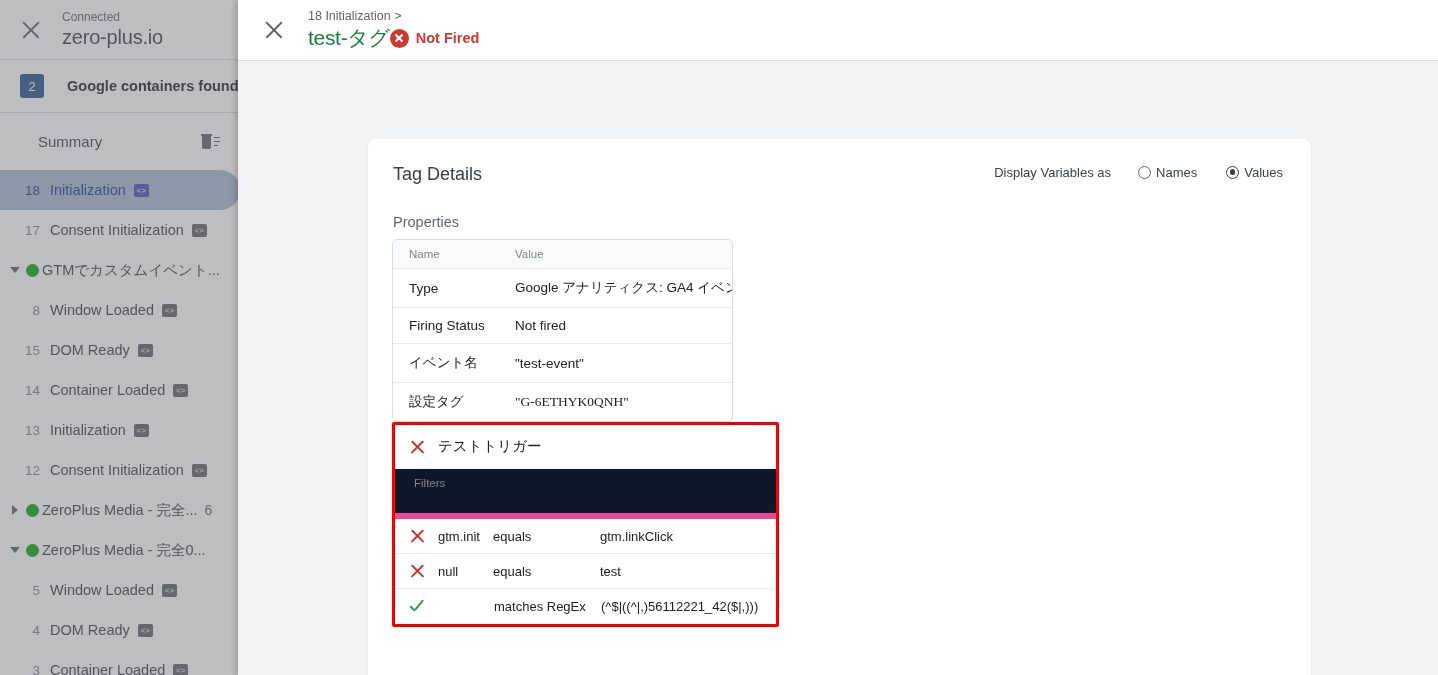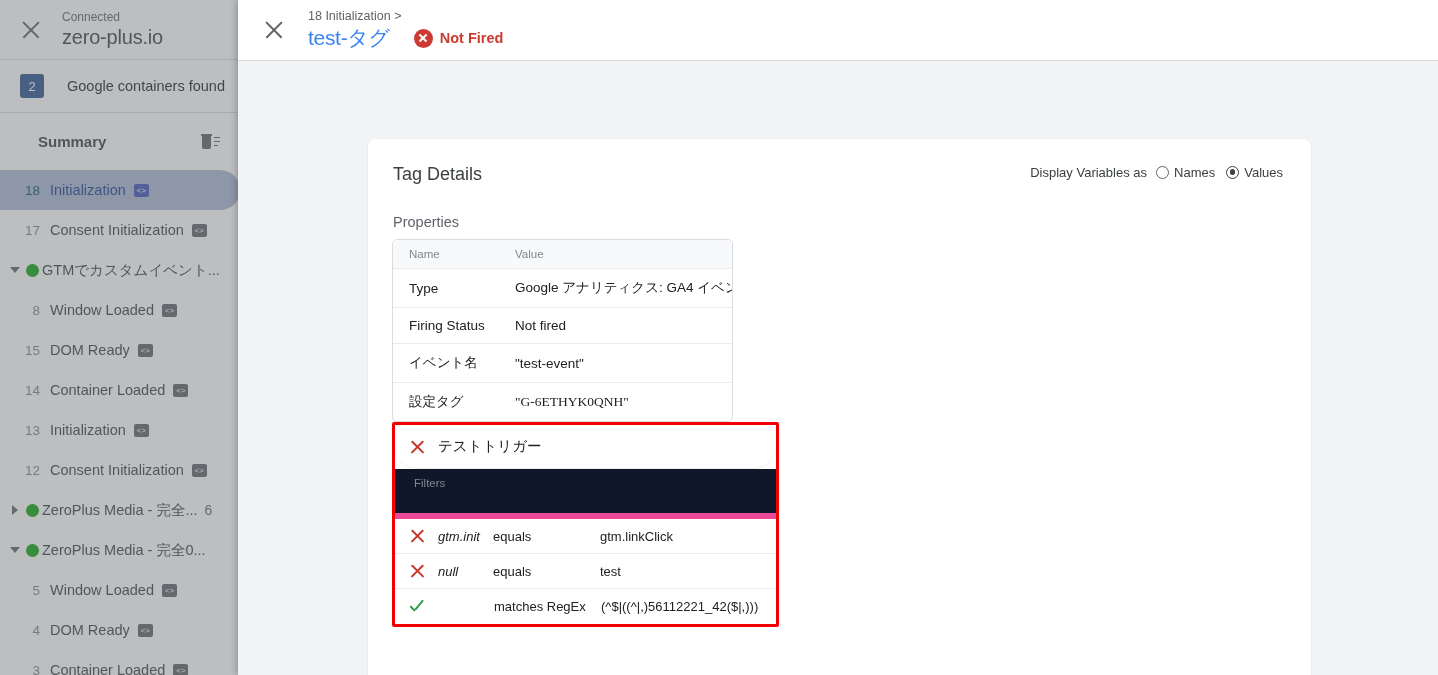--- a/index.html
+++ b/index.html
@@ -82,36 +82,35 @@
     font-size: 13px;
     display: flex;
     align-items: center;
     justify-content: center;
     margin-right: 23px;
     flex: 0 0 auto;
   }
   .sb-containers-label {
     font-size: 14.5px;
     color: #202124;
-    font-weight: normal;
+    font-weight: bold;
     white-space: nowrap;
   }
 
   .sb-summary-row {
     height: 57px;
     display: flex;
     align-items: center;
     padding: 0 18px 0 38px;
     box-sizing: border-box;
   }
   .sb-summary-label {
     font-size: 15px;
     color: #3c4043;
     flex: 1 1 auto;
-    font-weight: bold;
   }
   .sb-trash {
     width: 20px; height: 20px;
     position: relative;
     flex: 0 0 auto;
   }
   .sb-trash .can {
     position: absolute;
     left: 2px; top: 4px;
     width: 9px; height: 13px;
@@ -266,24 +265,24 @@
   .ph-titles { display: flex; flex-direction: column; }
   .ph-crumb {
     font-size: 12.5px;
     color: #5f6368;
     line-height: 15px;
     margin-bottom: 1px;
   }
   .ph-titlerow { display: flex; align-items: center; }
   .ph-title {
     font-size: 21px;
-    color: #3b82f6;
+    color: #15803d;
     line-height: 26px;
     letter-spacing: -0.3px;
-    margin-right: 24px;
+    margin-right: 0;
   }
   .status-badge { display: flex; align-items: center; }
   .status-icon {
     width: 19px; height: 19px;
     border-radius: 50%;
     background: #cc3a32;
     position: relative;
     margin-right: 7px;
     flex: 0 0 auto;
   }
@@ -331,20 +330,21 @@
     color: #3c4043;
     line-height: 22px;
     margin: 0 0 0 1px;
   }
   .display-vars {
     display: flex;
     align-items: center;
     font-size: 13px;
     color: #3c4043;
     margin-top: 2px;
+    gap: 18px;
   }
   .dv-label { margin-right: 9px; }
   .radio {
     width: 13px; height: 13px;
     border-radius: 50%;
     border: 1.6px solid #5f6368;
     box-sizing: border-box;
     position: relative;
     margin-right: 5px;
     flex: 0 0 auto;
@@ -405,21 +405,20 @@
     border: 3px solid #f40000;
     border-radius: 2px;
     box-sizing: border-box;
     background: #ffffff;
   }
   .trigger-head {
     display: flex;
     align-items: center;
     padding: 12px 0 12px 14px;
     border-bottom: 1px solid #e8eaed;
-    border-radius: 22px;
   }
   .xmark {
     width: 17px; height: 17px;
     position: relative;
     flex: 0 0 auto;
     margin-right: 12px;
   }
   .xmark::before, .xmark::after {
     content: "";
     position: absolute;
@@ -471,21 +470,21 @@
     display: flex;
     align-items: center;
     height: 35px;
     border-bottom: 1px solid #e8eaed;
     padding-left: 14px;
     box-sizing: border-box;
     font-size: 13px;
     color: #202124;
   }
   .filter-row:last-child { border-bottom: none; }
-  .f-var  { width: 55px; flex: 0 0 auto; font-style: italic; }
+  .f-var  { width: 55px; flex: 0 0 auto; }
   .f-op   { width: 107px; flex: 0 0 auto; }
   .f-val  { flex: 1 1 auto; white-space: nowrap; }
 </style>
 </head>
 <body>
 
 <div id="root">
 
   <div id="sidebar">
 

